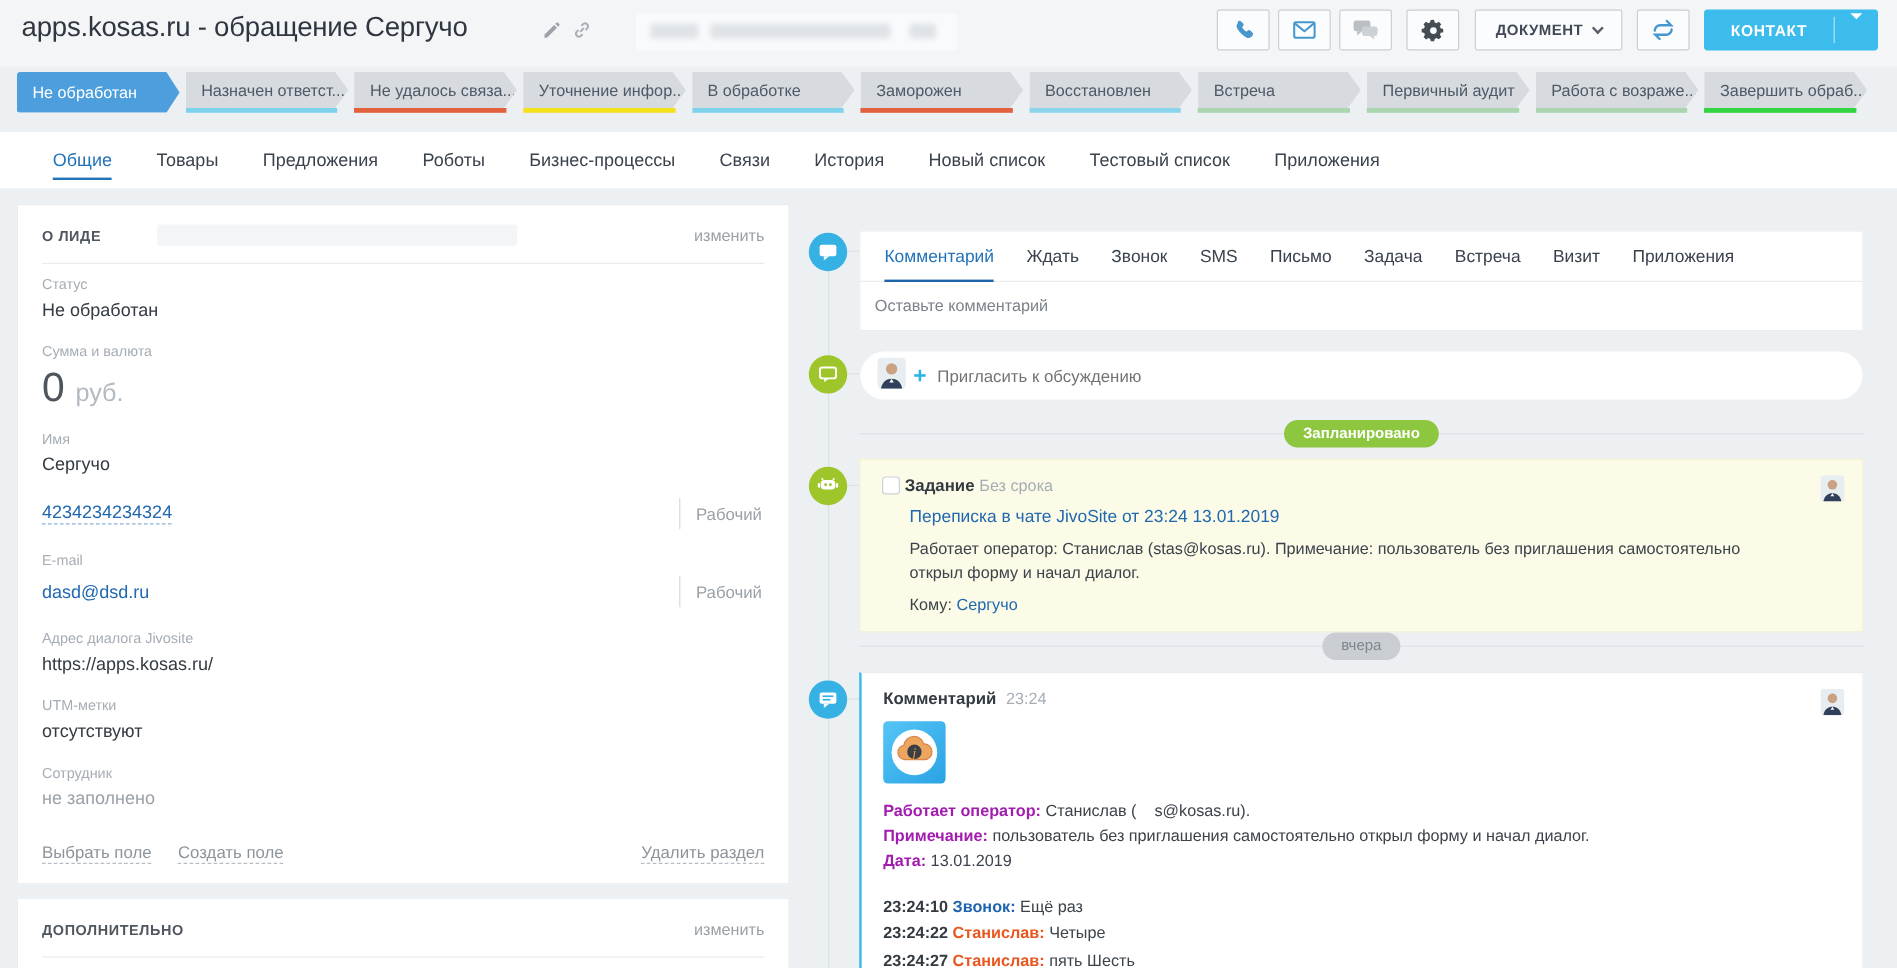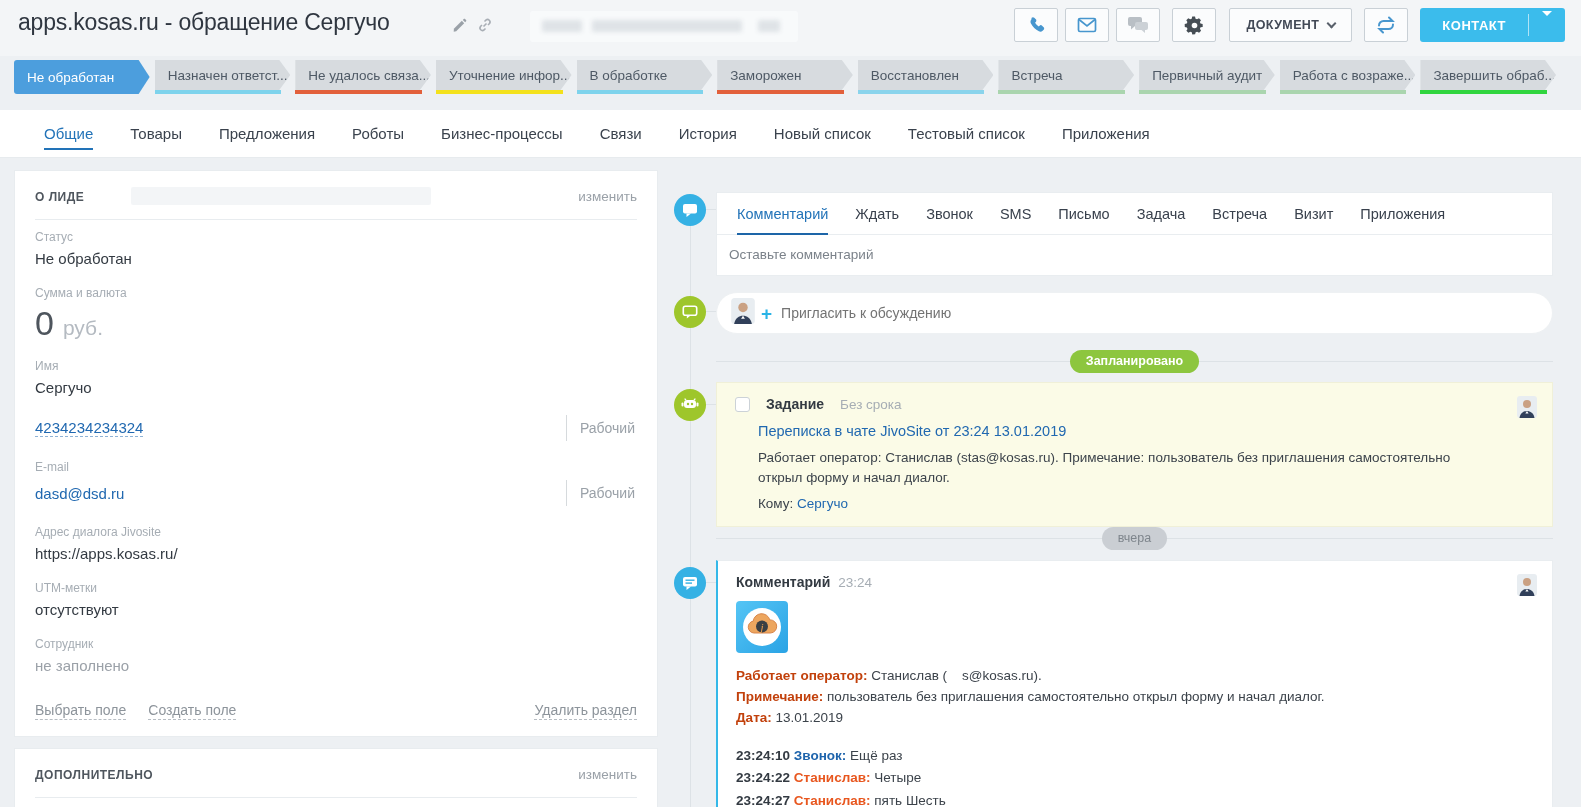--- a/index.html
+++ b/index.html
@@ -82,37 +82,37 @@
   .plus { color:#29b3e6; font-size:19px; font-weight:bold; margin-left:-3px; line-height:1; }
 
   .divider-row { position:absolute; left:44px; width:837px; height:22px; display:flex; align-items:center; justify-content:center; }
   .divider-row::before { content:""; position:absolute; left:0; right:0; top:50%; height:1px; background:#dde2e6; }
   .badge { position:relative; z-index:1; padding:4px 16px 5px; border-radius:12px; font-size:12.5px; }
   .badge-green { background:#8dc63f; color:#fff; font-weight:bold; }
   .badge-gray { background:#caced3; color:#7e858c; }
   .sched { top:166px;text-align:right; } .yday { top:343px; }
 
   .task-card { top:198px; background:#fbfbe7; border-color:#f0f0d8; padding:13px 18px 15px; }
-  .task-row1 { display:flex; align-items:center; gap:16px; }
+  .task-row1 { display:flex; align-items:center; gap:4px; }
   .checkbox { width:15px; height:15px; background:#fff; border:1px solid #ccd2d7; border-radius:3px; cursor:pointer; }
   .task-label { font-size:14px; font-weight:bold; color:#333a42; }
   .task-due { font-size:13.5px; color:#a6adb4; }
   .task-title { margin:11px 0 0 23px; font-size:14.5px; color:#2068b0; cursor:pointer; }
   .task-body { margin:9px 0 0 23px; font-size:13.5px; color:#3c434b; line-height:1.45; max-width:720px; }
   .task-to { margin:9px 0 0 23px; font-size:13.5px; color:#3c434b; }
   .task-to a { color:#2068b0; text-decoration:none; cursor:pointer; }
   .avatar { position:absolute; top:13px; right:15px; width:20px; height:22px; }
 
   .comment-card { top:376px; height:254px; border-left:2px solid #34b8e8; padding:13px 18px; }
   .cmt-row1 { display:flex; align-items:baseline; gap:8px; }
   .cmt-label { font-size:14px; font-weight:bold; color:#333a42; }
   .cmt-time { font-size:13.5px; color:#a6adb4; }
   .thumb { margin-top:11px; width:52px; height:52px; border-radius:4px; background:linear-gradient(135deg,#55c5f5,#2aa3e5); display:flex; align-items:center; justify-content:center; cursor:pointer; }
   .cmt-lines { margin-top:13px; font-size:13.5px; color:#3c434b; line-height:1.55; }
-  .cmt-lines b { color:#c2410c; }
+  .cmt-lines b { color:#a21caf; }
   .chat-log { margin-top:16px; font-size:13.5px; color:#3c434b; line-height:1.68; }
   .chat-log b { color:#333a42; }
   .chat-name { font-weight:bold; }
 </style>
 </head>
 <body>
 
 <div class="page">
 
   <div class="header">

